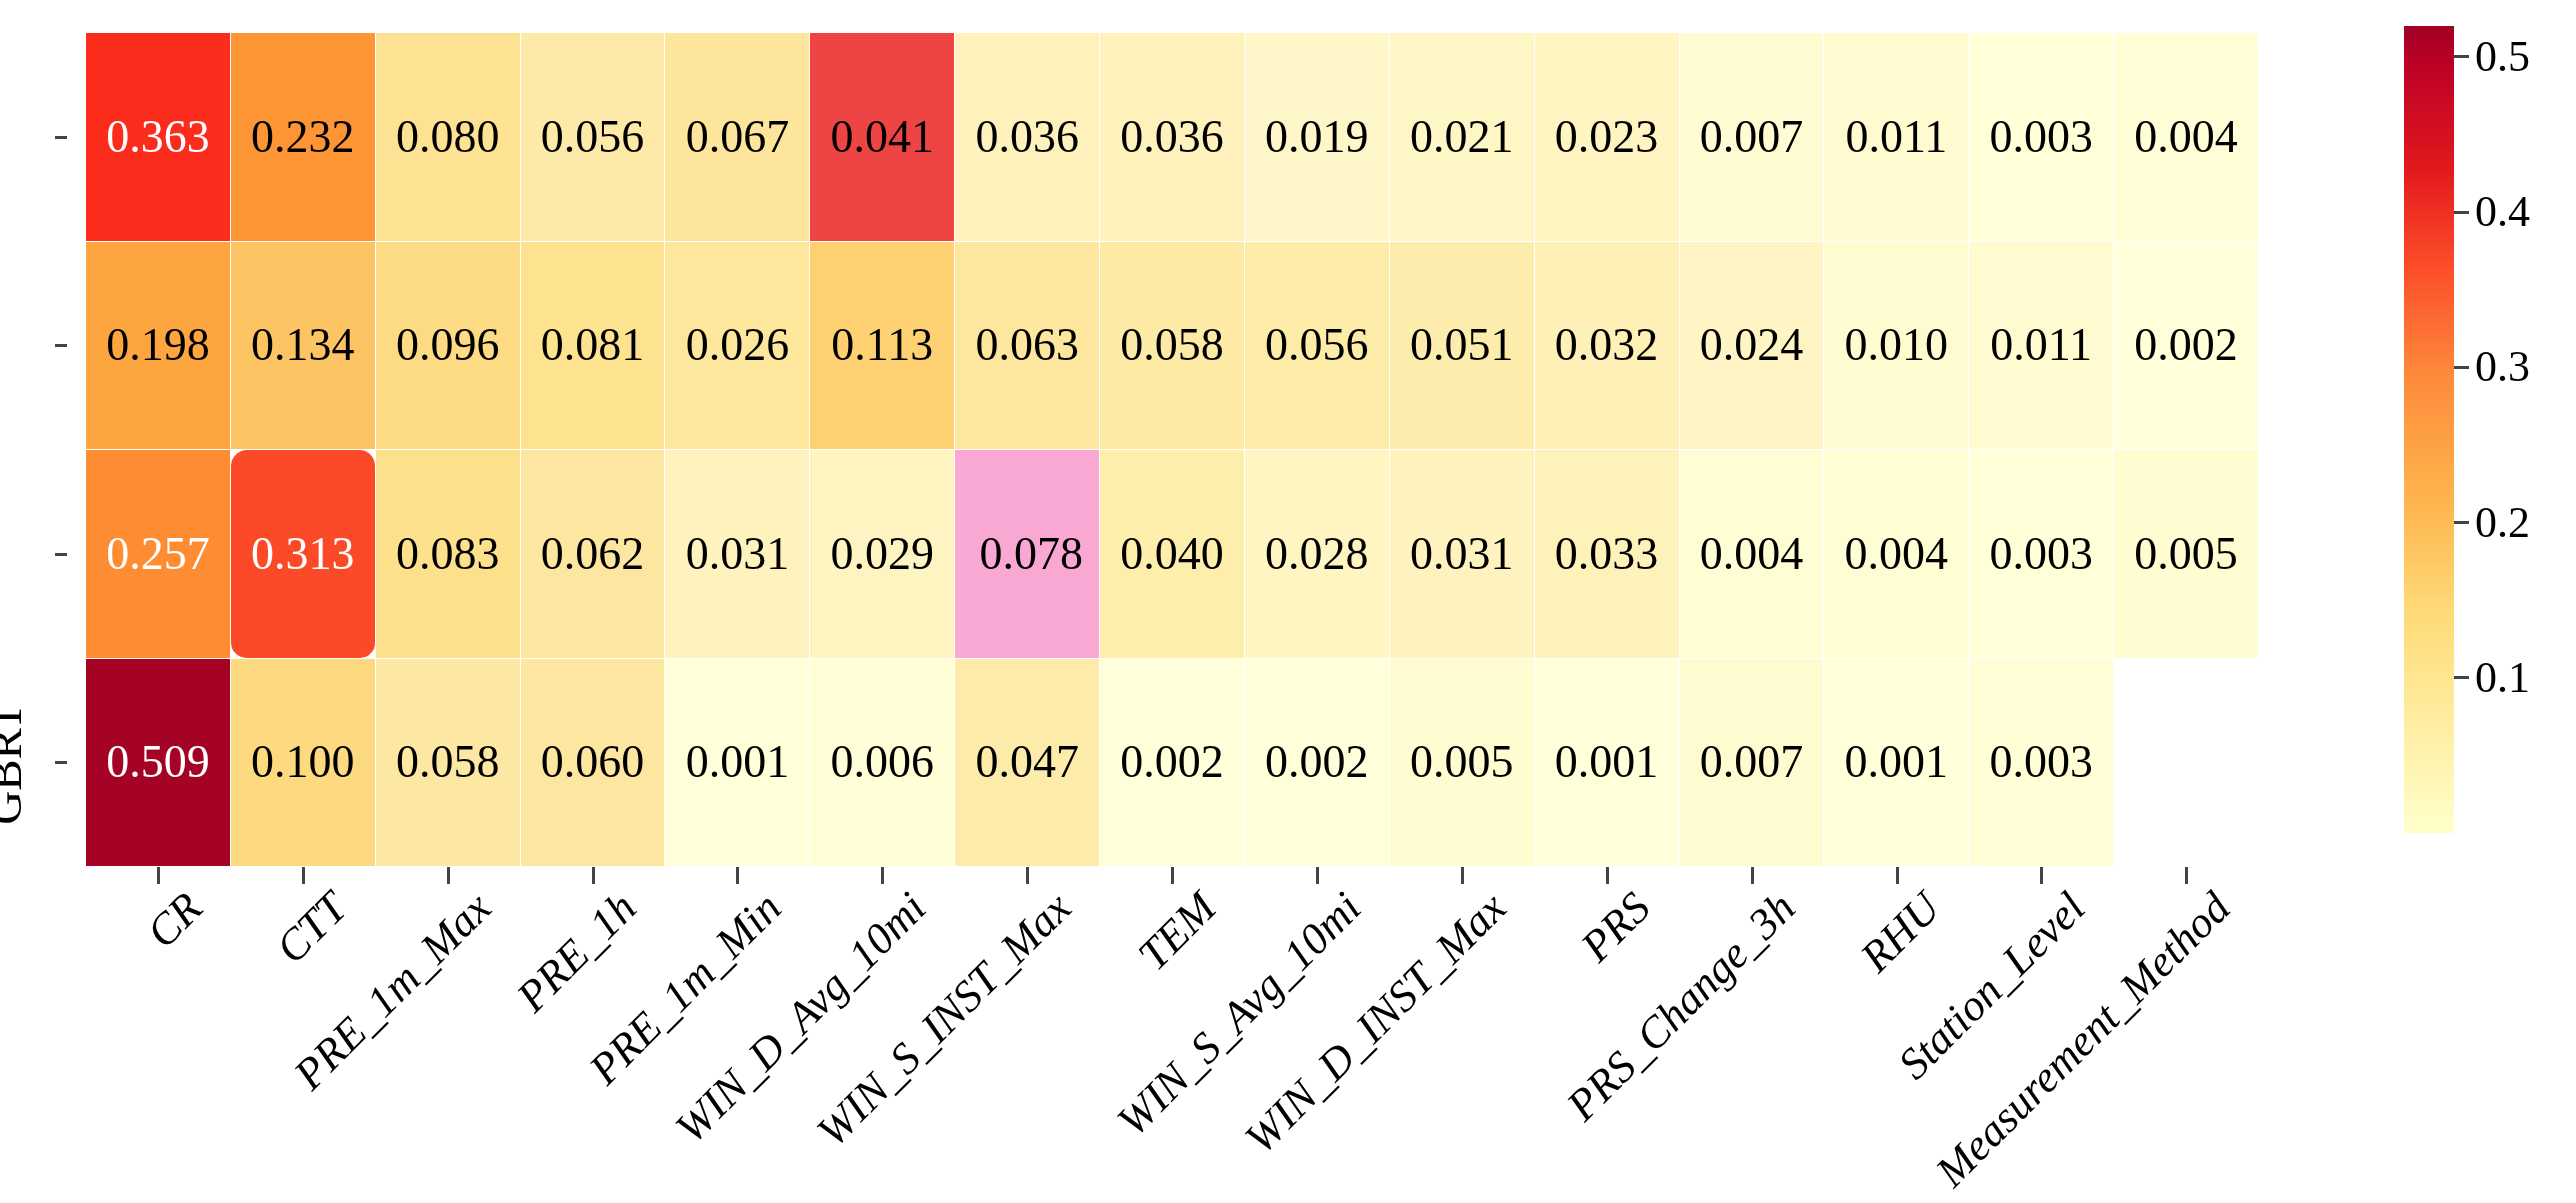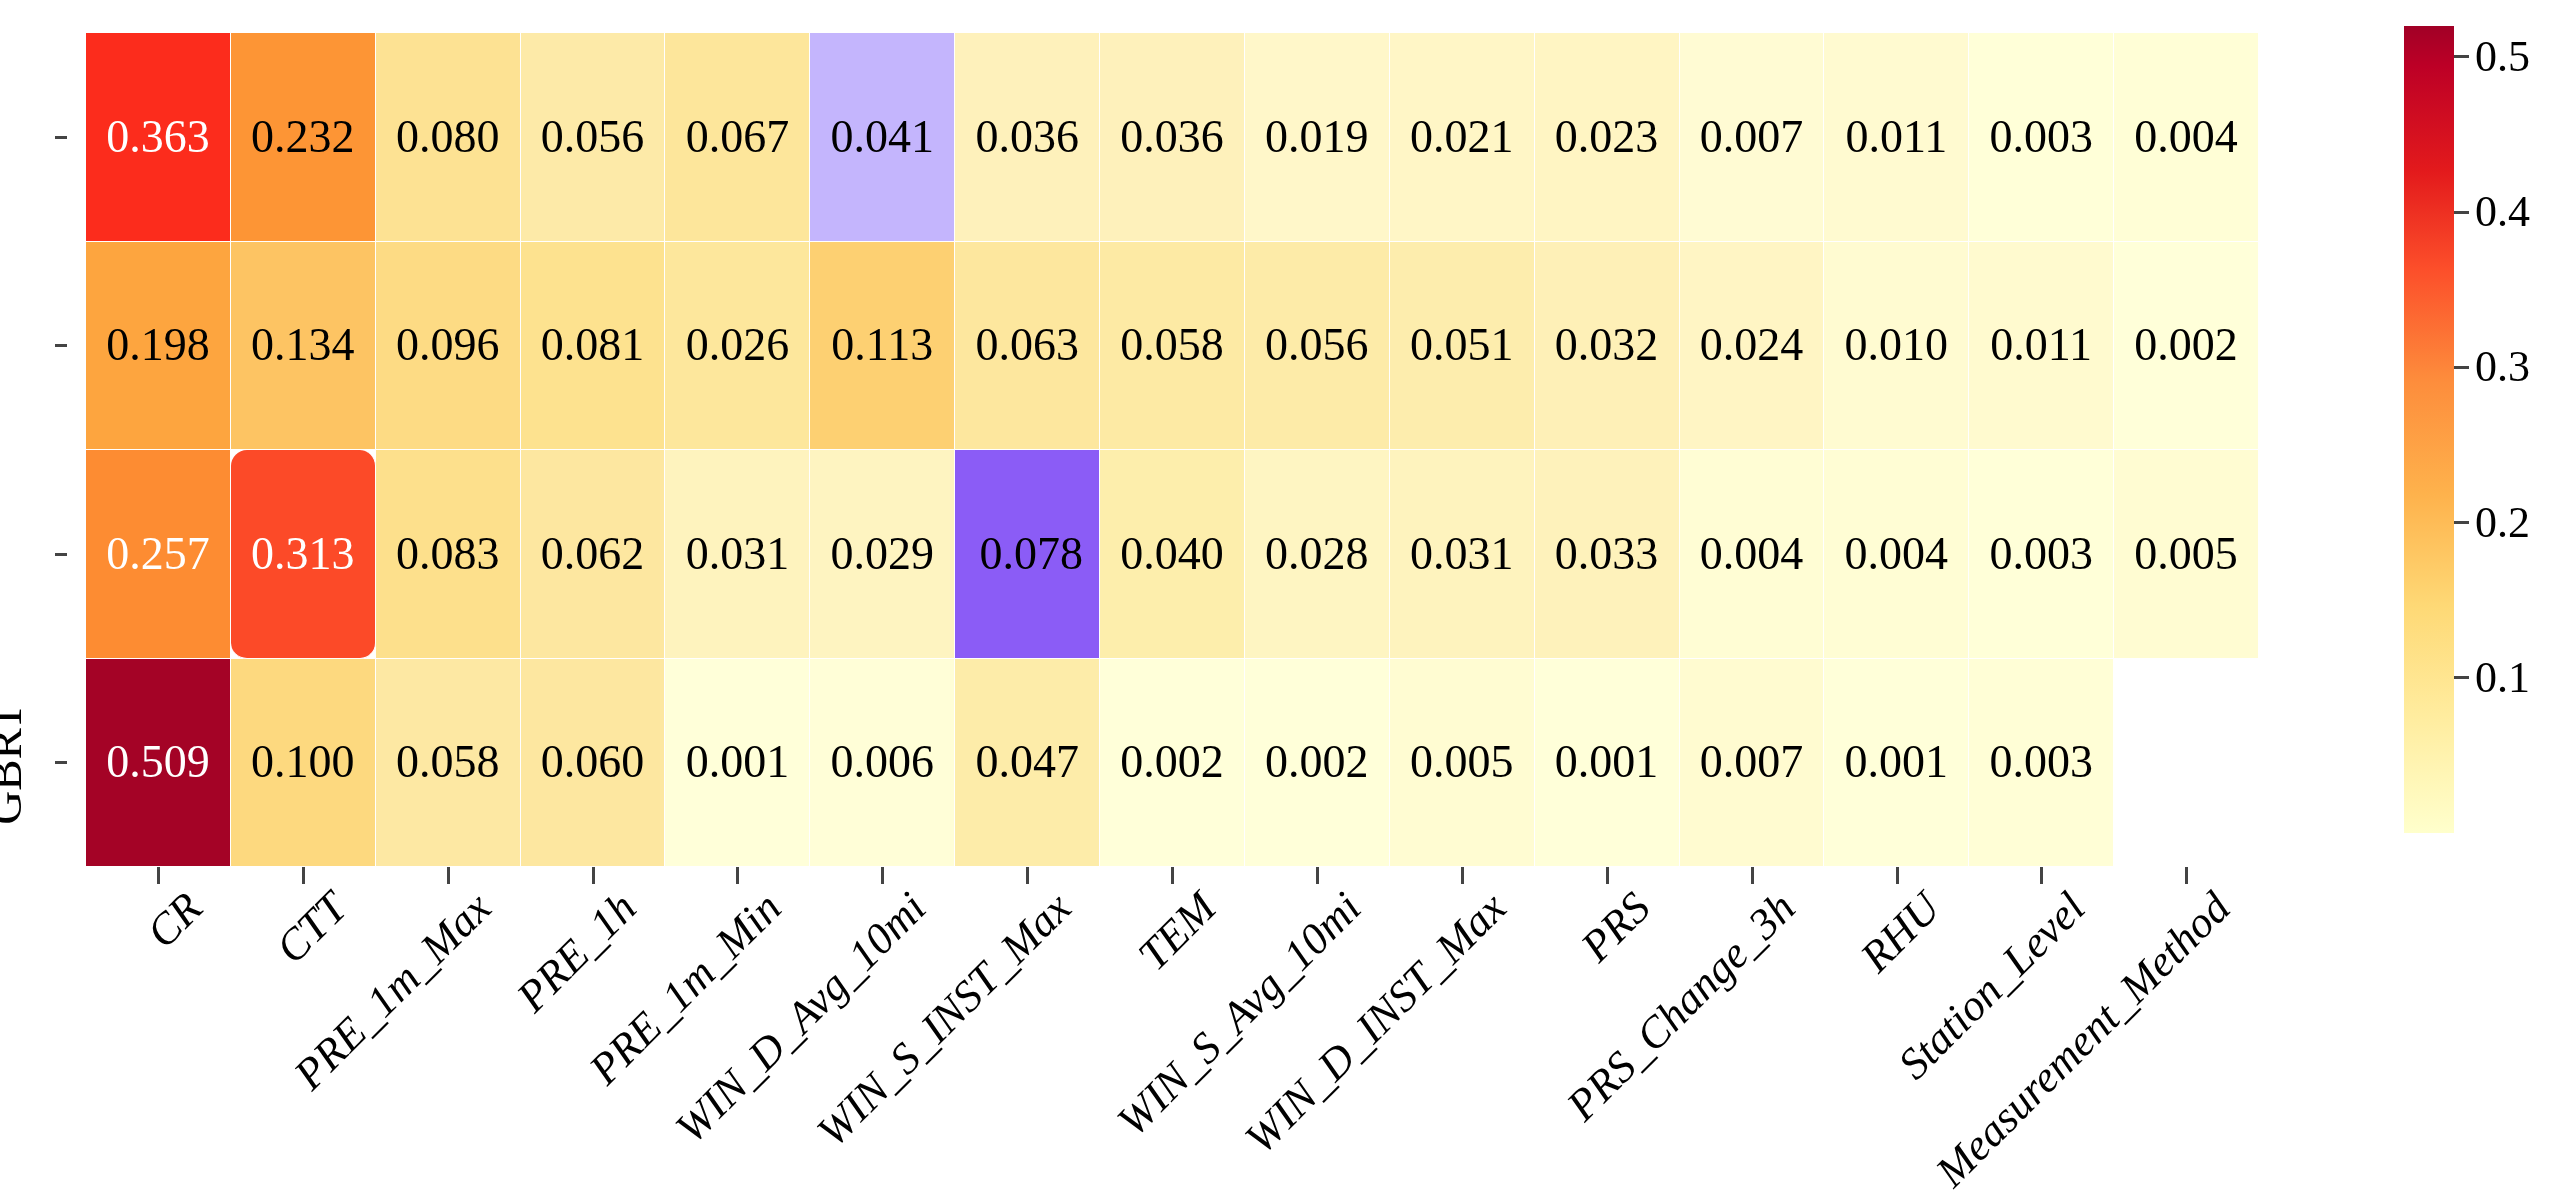--- a/index.html
+++ b/index.html
@@ -202,21 +202,21 @@
       </div>
       <div class="cell" style="background: rgb(253, 226, 147); justify-content: center;">
         <span class="cell-val">0.080</span>
       </div>
       <div class="cell" style="background: rgb(253, 234, 168);">
         <span class="cell-val">0.056</span>
       </div>
       <div class="cell" style="background: rgb(253, 230, 155);">
         <span class="cell-val">0.067</span>
       </div>
-      <div class="cell" style="background: #c4b5fd;">
+      <div class="cell" style="background: #ef4444;">
         <span class="cell-val">0.041</span>
       </div>
       <div class="cell" style="background: rgb(254, 241, 187);">
         <span class="cell-val">0.036</span>
       </div>
       <div class="cell" style="background: rgb(254, 241, 187);">
         <span class="cell-val">0.036</span>
       </div>
       <div class="cell" style="background: rgb(255, 247, 201);">
         <span class="cell-val">0.019</span>
@@ -295,21 +295,21 @@
       </div>
       <div class="cell" style="background: rgb(253, 231, 160);">
         <span class="cell-val">0.062</span>
       </div>
       <div class="cell" style="background: rgb(254, 243, 190);">
         <span class="cell-val">0.031</span>
       </div>
       <div class="cell" style="background: rgb(254, 244, 193);">
         <span class="cell-val">0.029</span>
       </div>
-      <div class="cell" style="background: #8b5cf6; padding-left: 8px;">
+      <div class="cell" style="background: #f9a8d4; padding-left: 8px;">
         <span class="cell-val">0.078</span>
       </div>
       <div class="cell" style="background: rgb(253, 238, 172);">
         <span class="cell-val">0.040</span>
       </div>
       <div class="cell" style="background: rgb(254, 245, 194);">
         <span class="cell-val">0.028</span>
       </div>
       <div class="cell" style="background: rgb(254, 243, 190);">
         <span class="cell-val">0.031</span>

